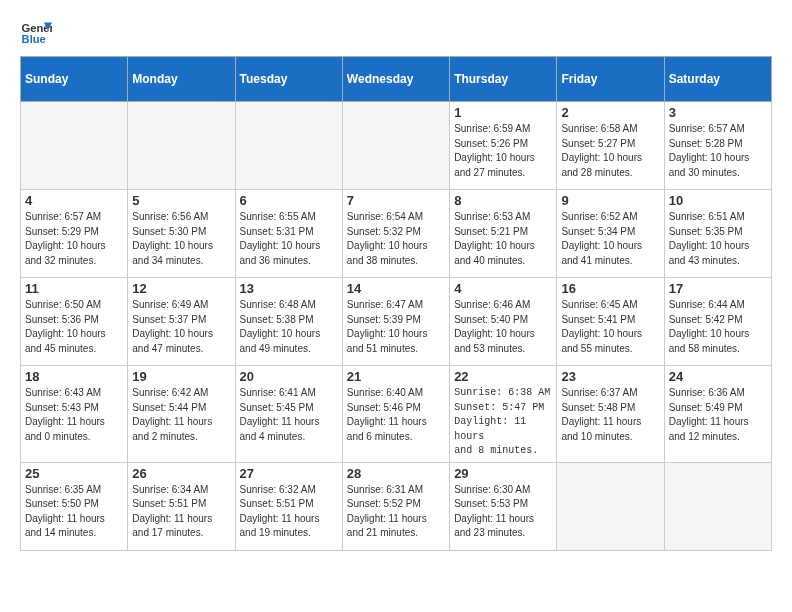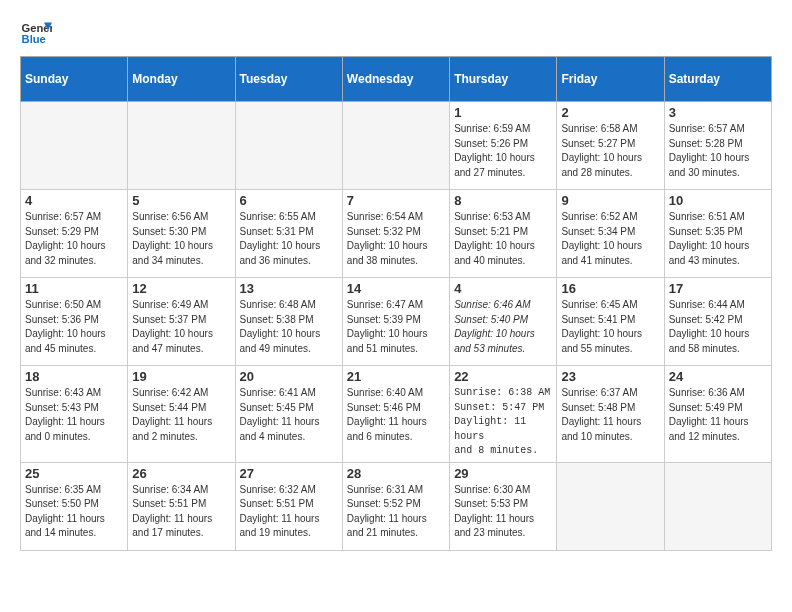--- a/index.html
+++ b/index.html
@@ -207,21 +207,21 @@
         </td>
         <td>
           <div class="day-number">14</div>
           <div class="day-info" style="white-space: pre-line;">Sunrise: 6:47 AM
 Sunset: 5:39 PM
 Daylight: 10 hours
 and 51 minutes.</div>
         </td>
         <td>
           <div class="day-number">4</div>
-          <div class="day-info" style="white-space: pre-line; font-style: italic;">Sunrise: 6:46 AM
+          <div class="day-info" style="white-space: pre-line;">Sunrise: 6:46 AM
 Sunset: 5:40 PM
 Daylight: 10 hours
 and 53 minutes.</div>
         </td>
         <td>
           <div class="day-number">16</div>
           <div class="day-info" style="white-space: pre-line;">Sunrise: 6:45 AM
 Sunset: 5:41 PM
 Daylight: 10 hours
 and 55 minutes.</div>

